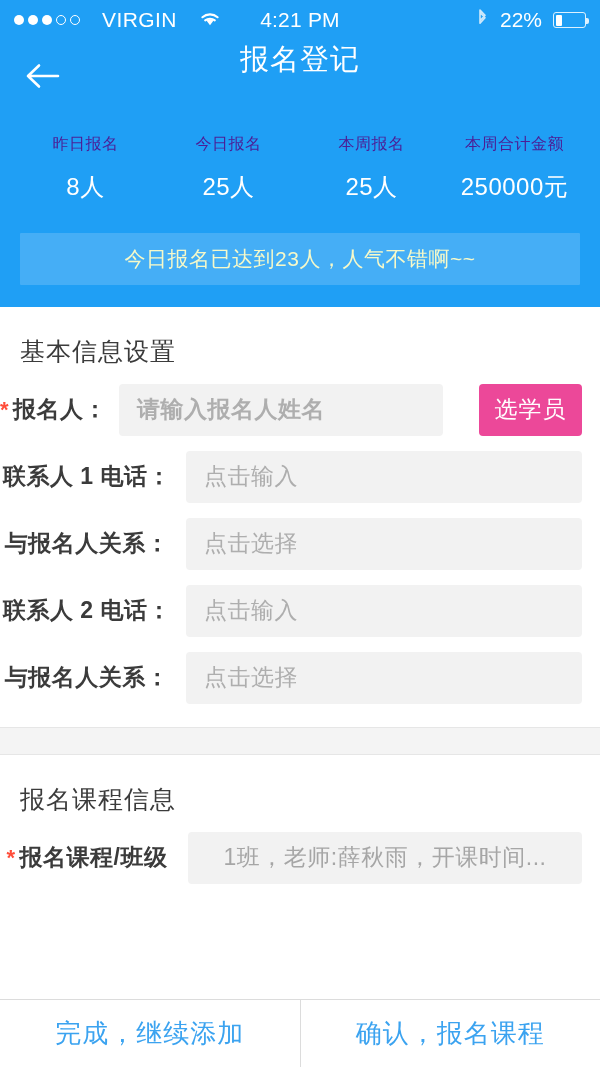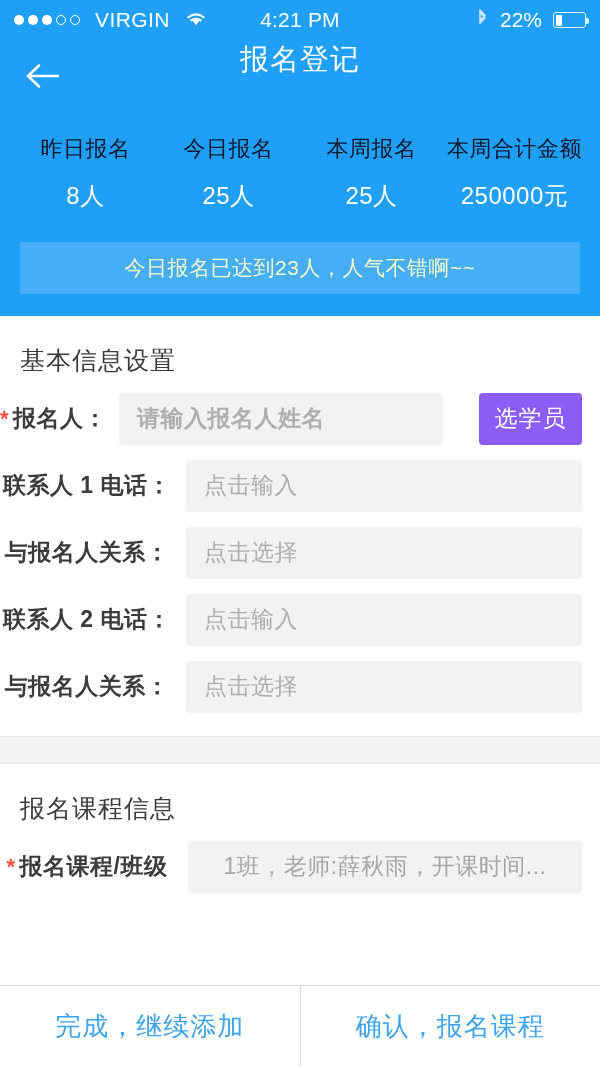--- a/index.html
+++ b/index.html
@@ -12,21 +12,21 @@
   }
   .phone { position: relative; width: 600px; height: 1067px; background: #fff; }
 
   
   .blue-block { background: #1f9ff5; width: 600px; }
 
   .statusbar {
     height: 40px; display: flex; align-items: center;
     padding: 0 14px; color: #fff; font-size: 21px;
   }
-  .sb-left { display: flex; align-items: center; gap: 15px; flex: 1; }
+  .sb-left { display: flex; align-items: center; gap: 22px; flex: 1; }
   .dots { display: flex; align-items: center; gap: 4px; }
   .dot { width: 10px; height: 10px; border-radius: 50%; }
   .dot.full { background: #ffffff; }
   .dot.empty { background: transparent; border: 1.5px solid #ffffff; }
   .carrier { letter-spacing: .4px; font-size: 21px; }
   .sb-center { flex: 0 0 auto; font-size: 21px; letter-spacing: .2px; }
   .sb-right { display: flex; align-items: center; justify-content: flex-end; gap: 11px; flex: 1; }
   .pct { font-size: 21px; }
   .battery {
     width: 33px; height: 16px; border: 1.5px solid rgba(255,255,255,.85);
@@ -44,21 +44,21 @@
     position: absolute; left: 14px; top: 50%; transform: translateY(-50%);
     width: 56px; height: 48px; display: flex; align-items: center; justify-content: center;
   }
   .nav-title {
     width: 100%; text-align: center; color: #fff;
     font-size: 29px; letter-spacing: 1px;
   }
 
   .stats { display: flex; padding: 18px 14px 6px 14px; }
   .stat { flex: 1; text-align: center; }
-  .stat-label { color: #0f172a; font-size: 22px; letter-spacing: .5px; }
+  .stat-label { color: #4c1d95; font-size: 16px; letter-spacing: .5px; }
   .stat-value { color: #ffffff; font-size: 24px; margin-top: 16px; letter-spacing: .5px; }
 
   .banner-wrap { padding: 24px 20px 22px 20px; }
   .banner {
     background: #45aef6; border-radius: 1px; height: 52px;
     display: flex; align-items: center; justify-content: center;
     color: #f6f9c9; font-size: 21px; letter-spacing: .5px;
   }
 
   
@@ -77,30 +77,30 @@
   .req { color: #ff4d3a; font-weight: bold; font-size: 22px; margin-right: 4px; }
   .field {
     flex: 1; height: 52px; background: #f2f2f2; border-radius: 4px;
     display: flex; align-items: center; padding: 0 18px;
     font-size: 23px; color: #aeaeae; letter-spacing: .5px;
   }
   .field.centered { justify-content: center; color: #a6a6a6; }
   .row.first .label { width: 120px; }
   .row.first .field { flex: 0 0 324px; font-weight: bold; }
   .pick-btn {
-    margin-left: 36px; width: 112px; height: 52px; background: #8b5cf6;
+    margin-left: 36px; width: 112px; height: 52px; background: #ec4899;
     border-radius: 4px; color: #fff; font-size: 23px;
     display: flex; align-items: center; justify-content: center; letter-spacing: 1px;
   }
   .row.course .label { width: 186px; font-size: 23px; }
   .row.course .field { margin-left: 2px; }
 
   
   .bottombar {
-    position: absolute; left: 0; bottom: 0; width: 600px; height: 82px;
+    position: absolute; left: 0; bottom: 0; width: 600px; height: 68px;
     background: #fff; border-top: 1px solid #dcdcdc; display: flex;
   }
   .bottom-btn {
     flex: 1; display: flex; align-items: center; justify-content: center;
     color: #3ba3f0; font-size: 26px; letter-spacing: 1px;
   }
   .bottom-divider { width: 1px; background: #dcdcdc; margin: 0; }
 </style>
 </head>
 <body>

